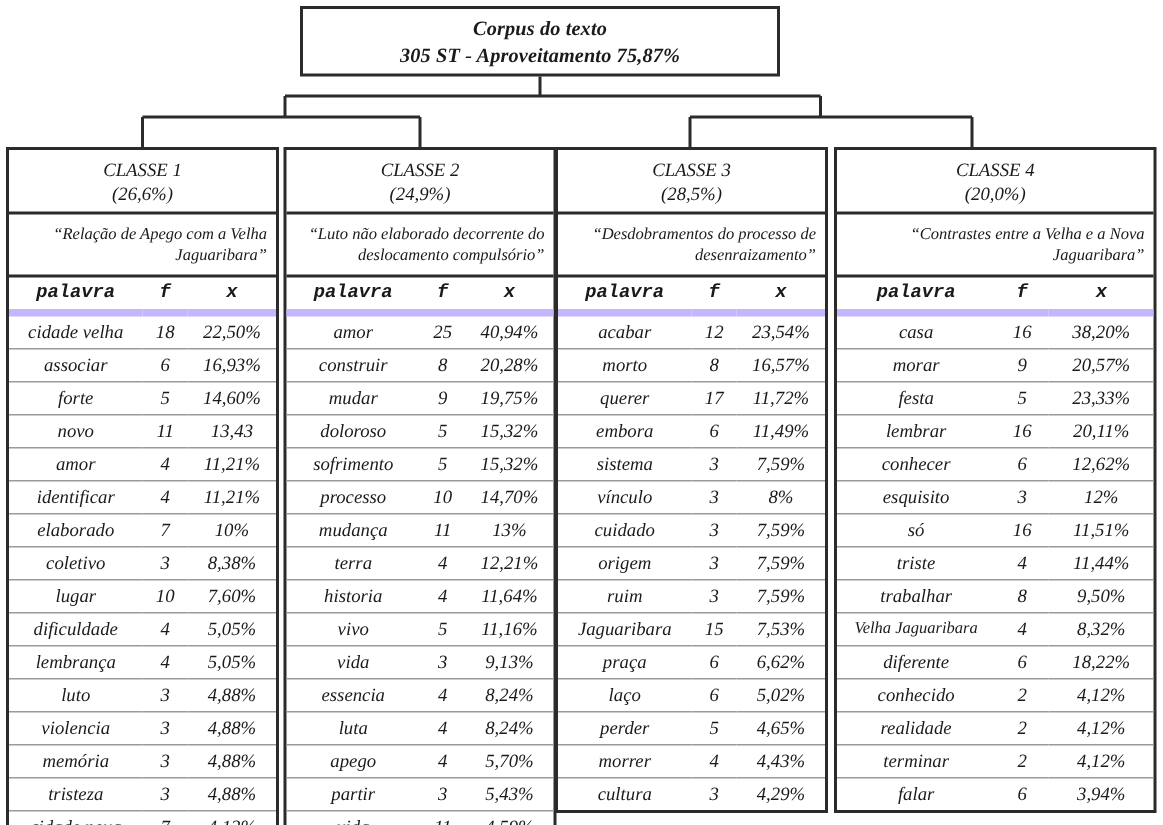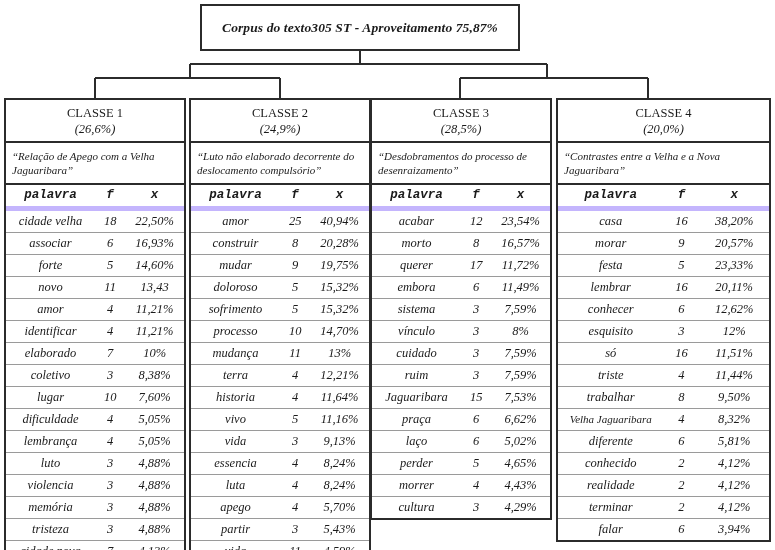--- a/index.html
+++ b/index.html
@@ -25,21 +25,21 @@
   .root-box {
     position: absolute;
     left: 200px;
     top: 4px;
     width: 320px;
     height: 47px;
     border: 2px solid #2b2b2b;
     background: #ffffff;
     box-sizing: border-box;
     display: flex;
-    flex-direction: row;
+    flex-direction: column;
     align-items: center;
     justify-content: center;
   }
   .root-line {
     font-weight: bold;
     font-style: italic;
     font-size: 13.5px;
     line-height: 18px;
     letter-spacing: .1px;
   }
@@ -61,30 +61,31 @@
     border: 2px solid #2b2b2b;
     box-sizing: border-box;
     background: #ffffff;
   }
   .col-head {
     text-align: center;
     padding: 5px 4px 4px 4px;
     border-bottom: 2px solid #2b2b2b;
   }
   .col-title {
+    font-style: italic;
     font-size: 12.5px;
     line-height: 16px;
   }
   .col-pct {
     font-style: italic;
     font-size: 12.5px;
     line-height: 16px;
   }
   .col-theme {
-    text-align: left;
+    text-align: right;
     font-style: italic;
     font-size: 11px;
     line-height: 14px;
     padding: 6px 6px 6px 6px;
     min-height: 42px;
     box-sizing: border-box;
     border-bottom: 2px solid #2b2b2b;
     display: flex;
     align-items: center;
     justify-content: center;
@@ -399,20 +400,25 @@
             <td class="c-word">vínculo</td>
             <td class="c-f">3</td>
             <td class="c-x">8%</td>
           </tr>
         <tr>
             <td class="c-word">cuidado</td>
             <td class="c-f">3</td>
             <td class="c-x">7,59%</td>
           </tr>
         <tr>
+            <td class="c-word">origem</td>
+            <td class="c-f">3</td>
+            <td class="c-x">7,59%</td>
+          </tr>
+        <tr>
             <td class="c-word">ruim</td>
             <td class="c-f">3</td>
             <td class="c-x">7,59%</td>
           </tr>
         <tr>
             <td class="c-word">Jaguaribara</td>
             <td class="c-f">15</td>
             <td class="c-x">7,53%</td>
           </tr>
         <tr>
@@ -505,21 +511,21 @@
             <td class="c-x">9,50%</td>
           </tr>
         <tr>
             <td class="c-word small-word">Velha Jaguaribara</td>
             <td class="c-f">4</td>
             <td class="c-x">8,32%</td>
           </tr>
         <tr>
             <td class="c-word">diferente</td>
             <td class="c-f">6</td>
-            <td class="c-x">5,81%</td>
+            <td class="c-x">18,22%</td>
           </tr>
         <tr>
             <td class="c-word">conhecido</td>
             <td class="c-f">2</td>
             <td class="c-x">4,12%</td>
           </tr>
         <tr>
             <td class="c-word">realidade</td>
             <td class="c-f">2</td>
             <td class="c-x">4,12%</td>

